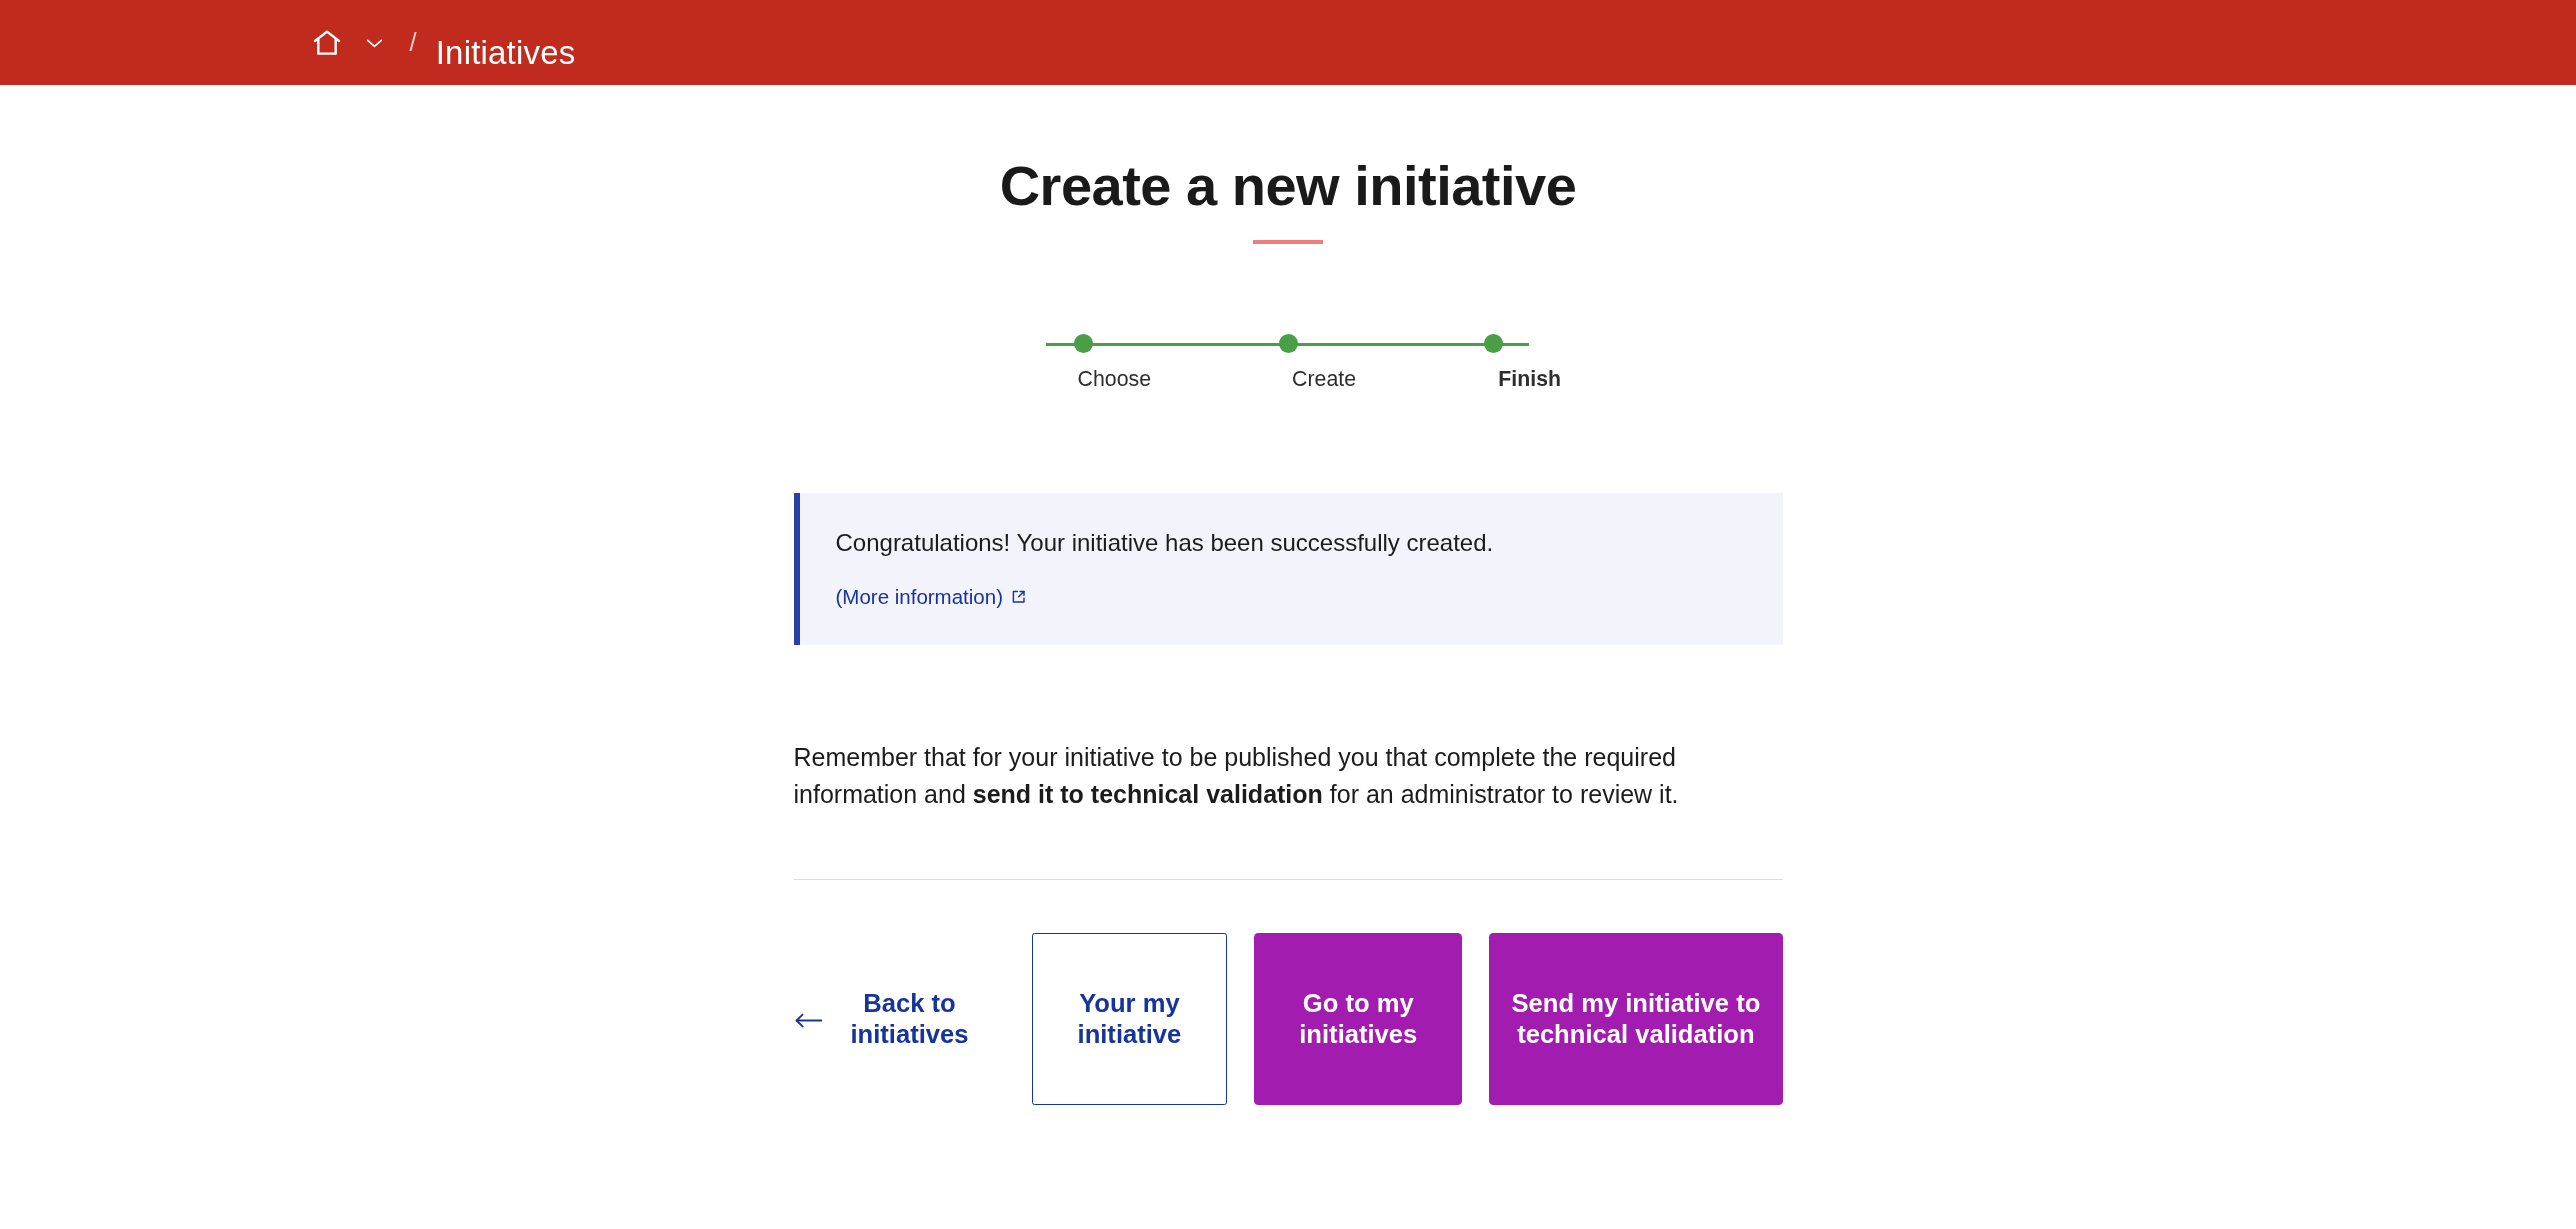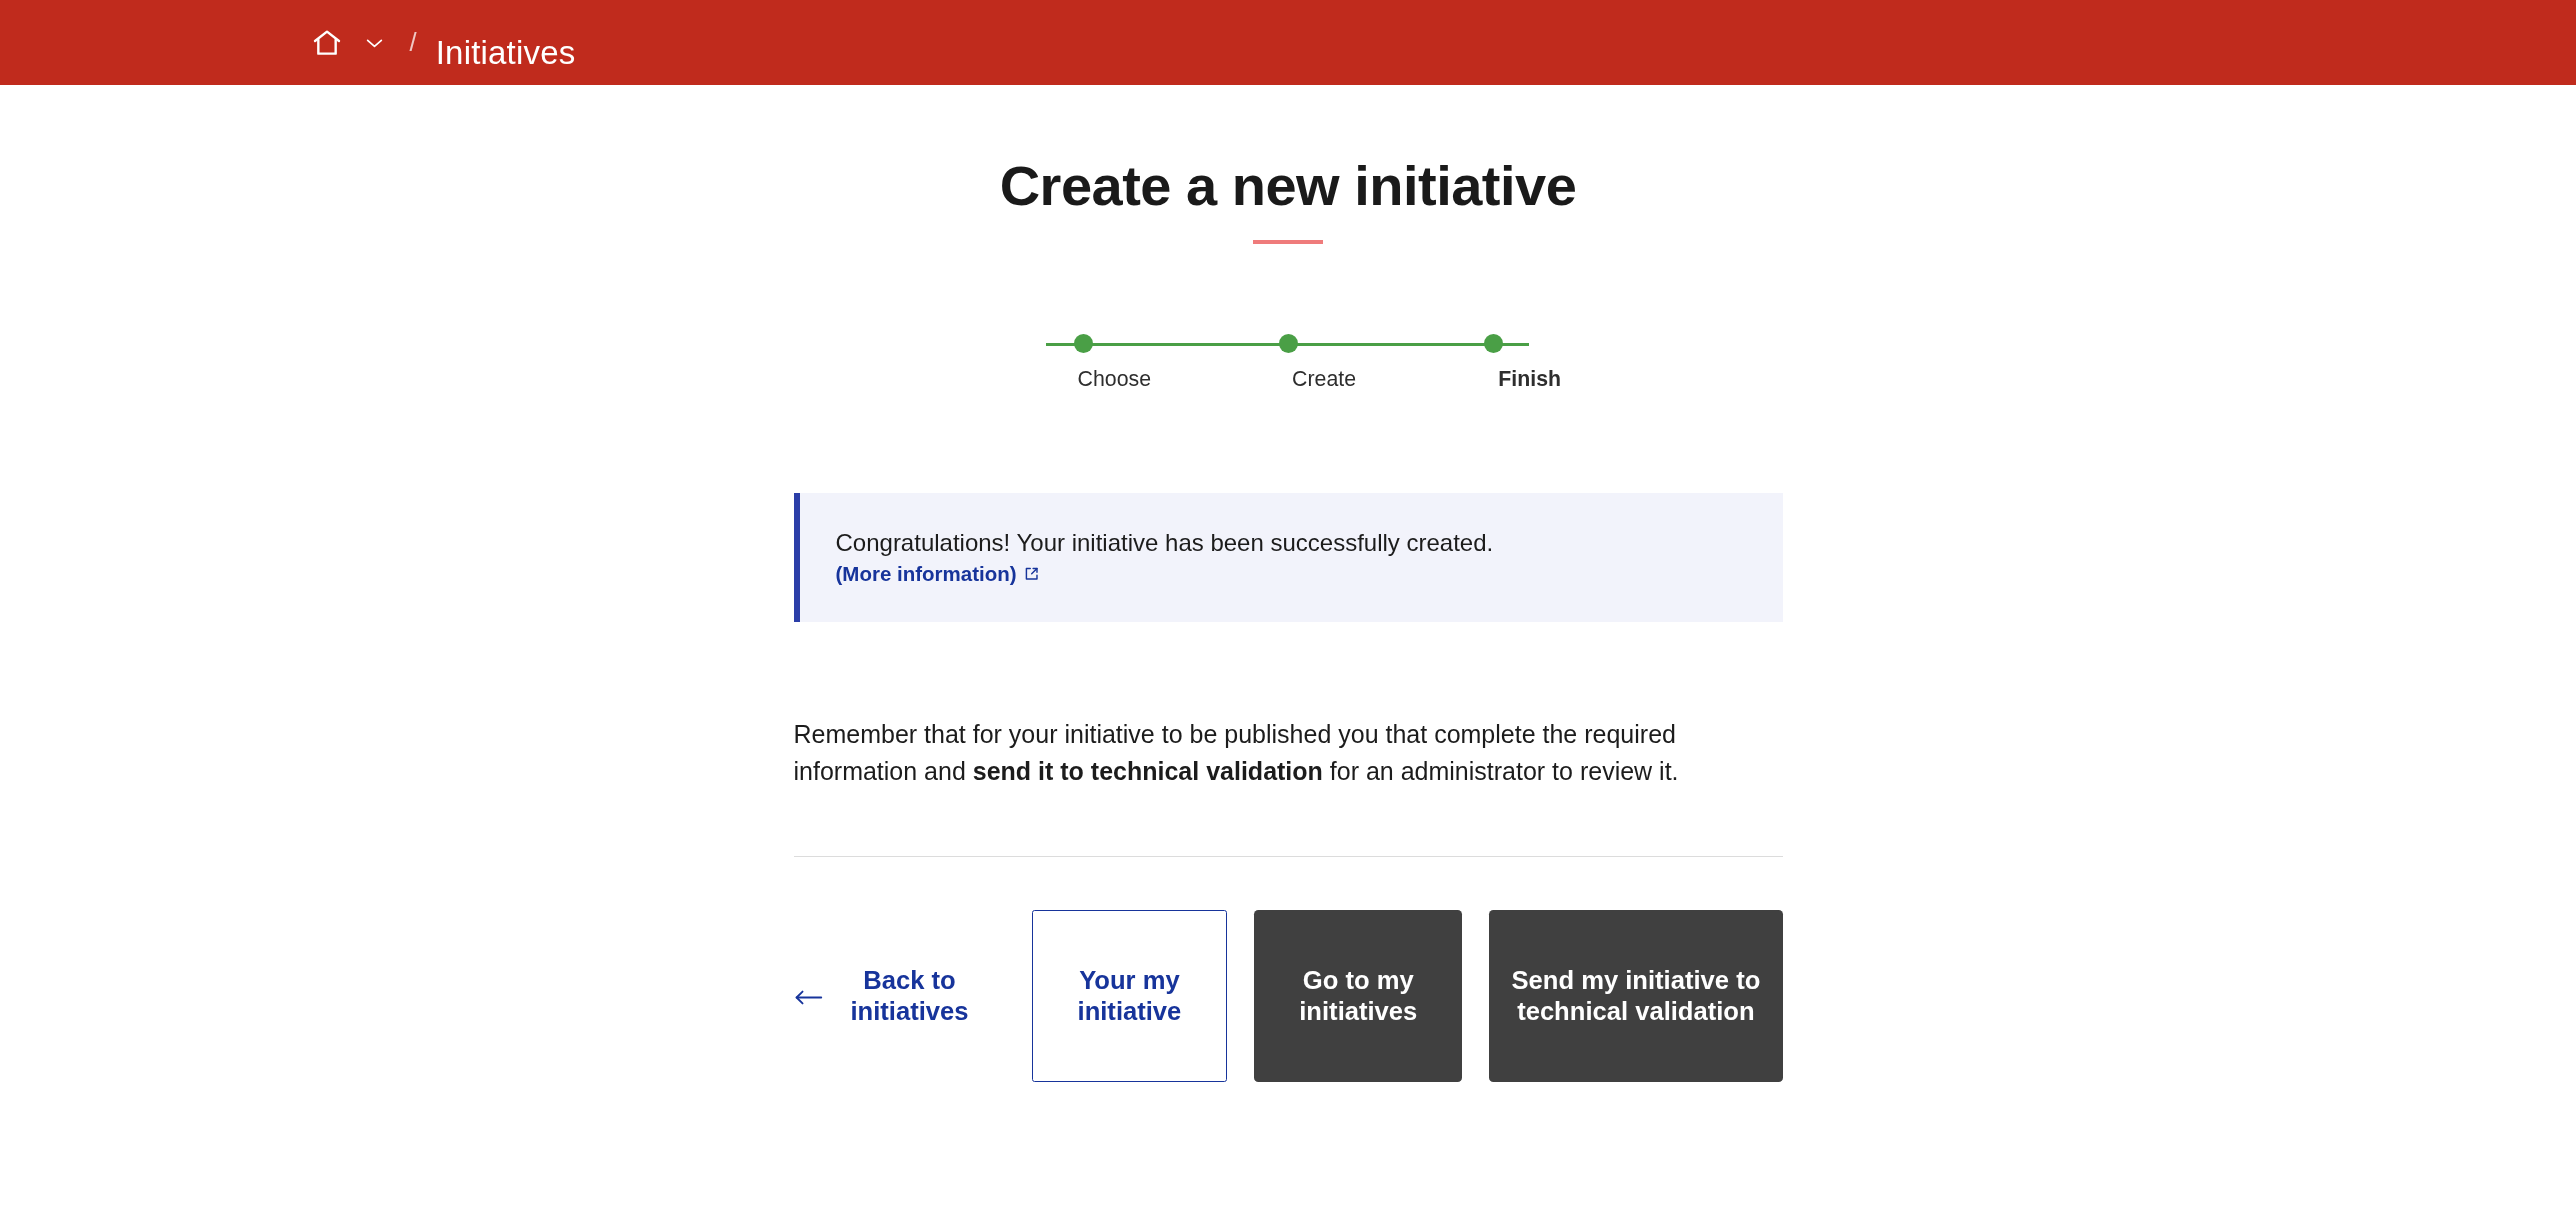--- a/index.html
+++ b/index.html
@@ -133,23 +133,23 @@
   }
   .callout-text {
     font-size: 24px;
     color: #1c1c1c;
     line-height: 1.3;
   }
   .callout-link {
     display: inline-flex;
     align-items: center;
     gap: 7.7px;
-    margin-top: 4px;
+    margin-top: 27px;
     font-size: 20.5px;
-    font-weight: bold;
+    font-weight: normal;
     color: #17349b;
     text-decoration: none;
     cursor: pointer;
   }
   .ext-icon { display: inline-block; }
 
   
   .body-copy {
     margin-top: 94px;
     font-size: 25px;
@@ -205,21 +205,21 @@
   .btn-outline {
     background: #ffffff;
     color: #17349b;
     border: 1.7px solid #17349b;
     font-size: 25.6px;
     width: 203px;
     border-radius: 2.6px;
     padding: 0 15.4px;
   }
   .btn-primary {
-    background: #404040;
+    background: #a21caf;
     color: #ffffff;
     font-size: 25.6px;
     border-radius: 4.3px;
     padding: 0 15.4px;
   }
   .btn-goto { width: 216px; }
   .btn-send { width: 305px; }
 </style>
 </head>
 <body>

